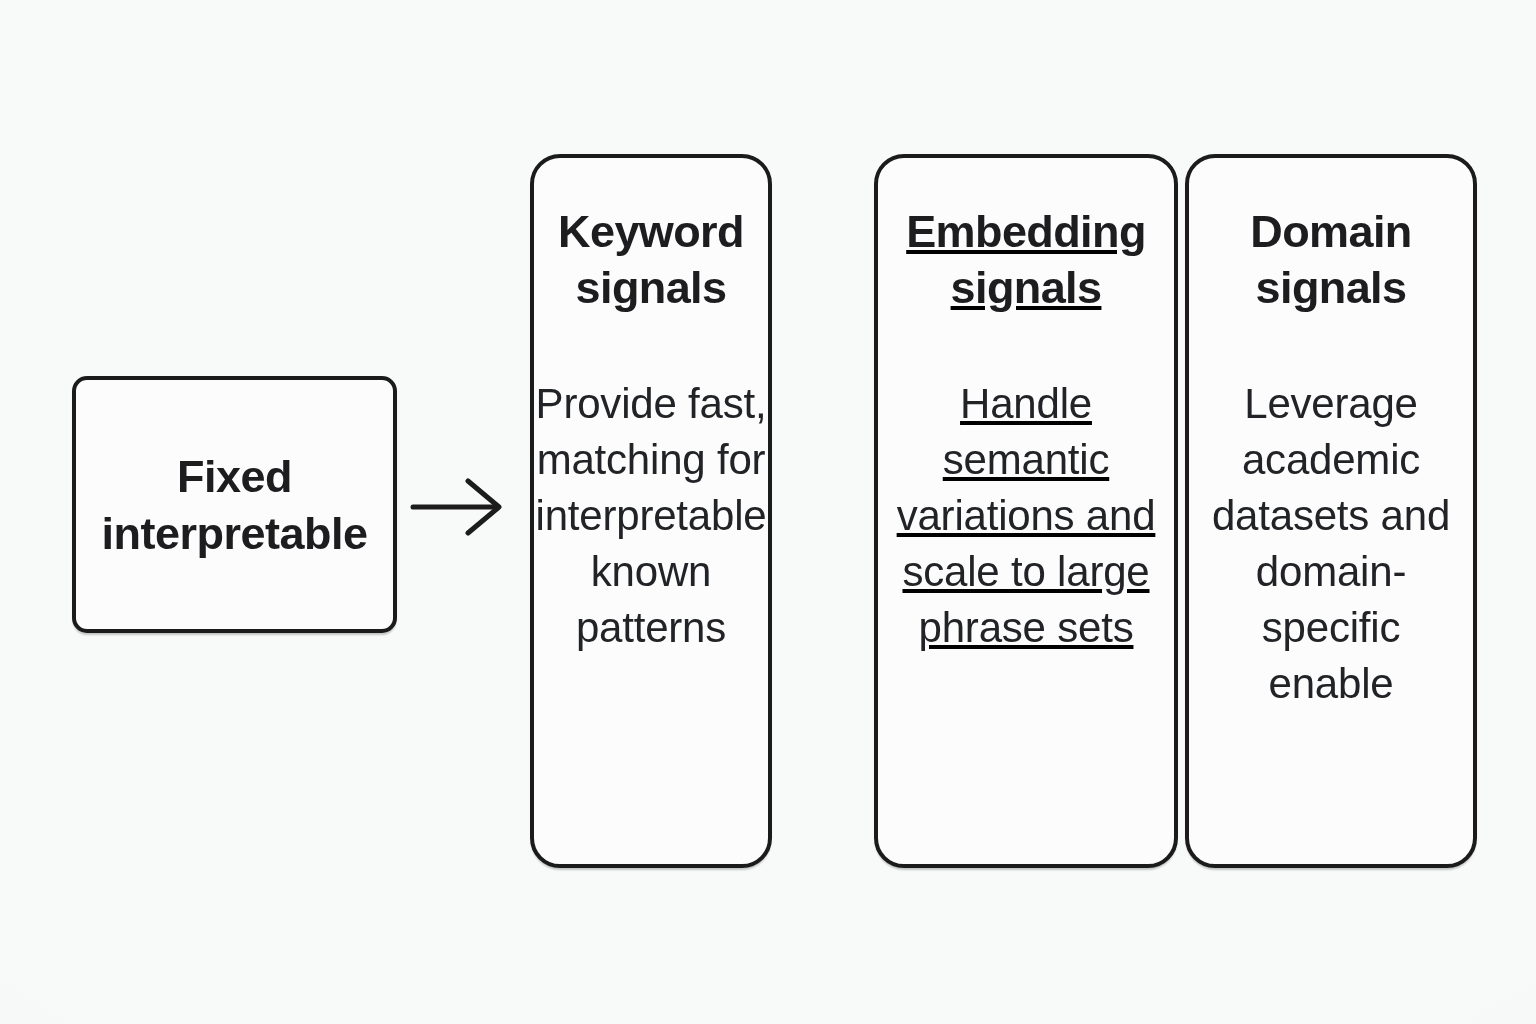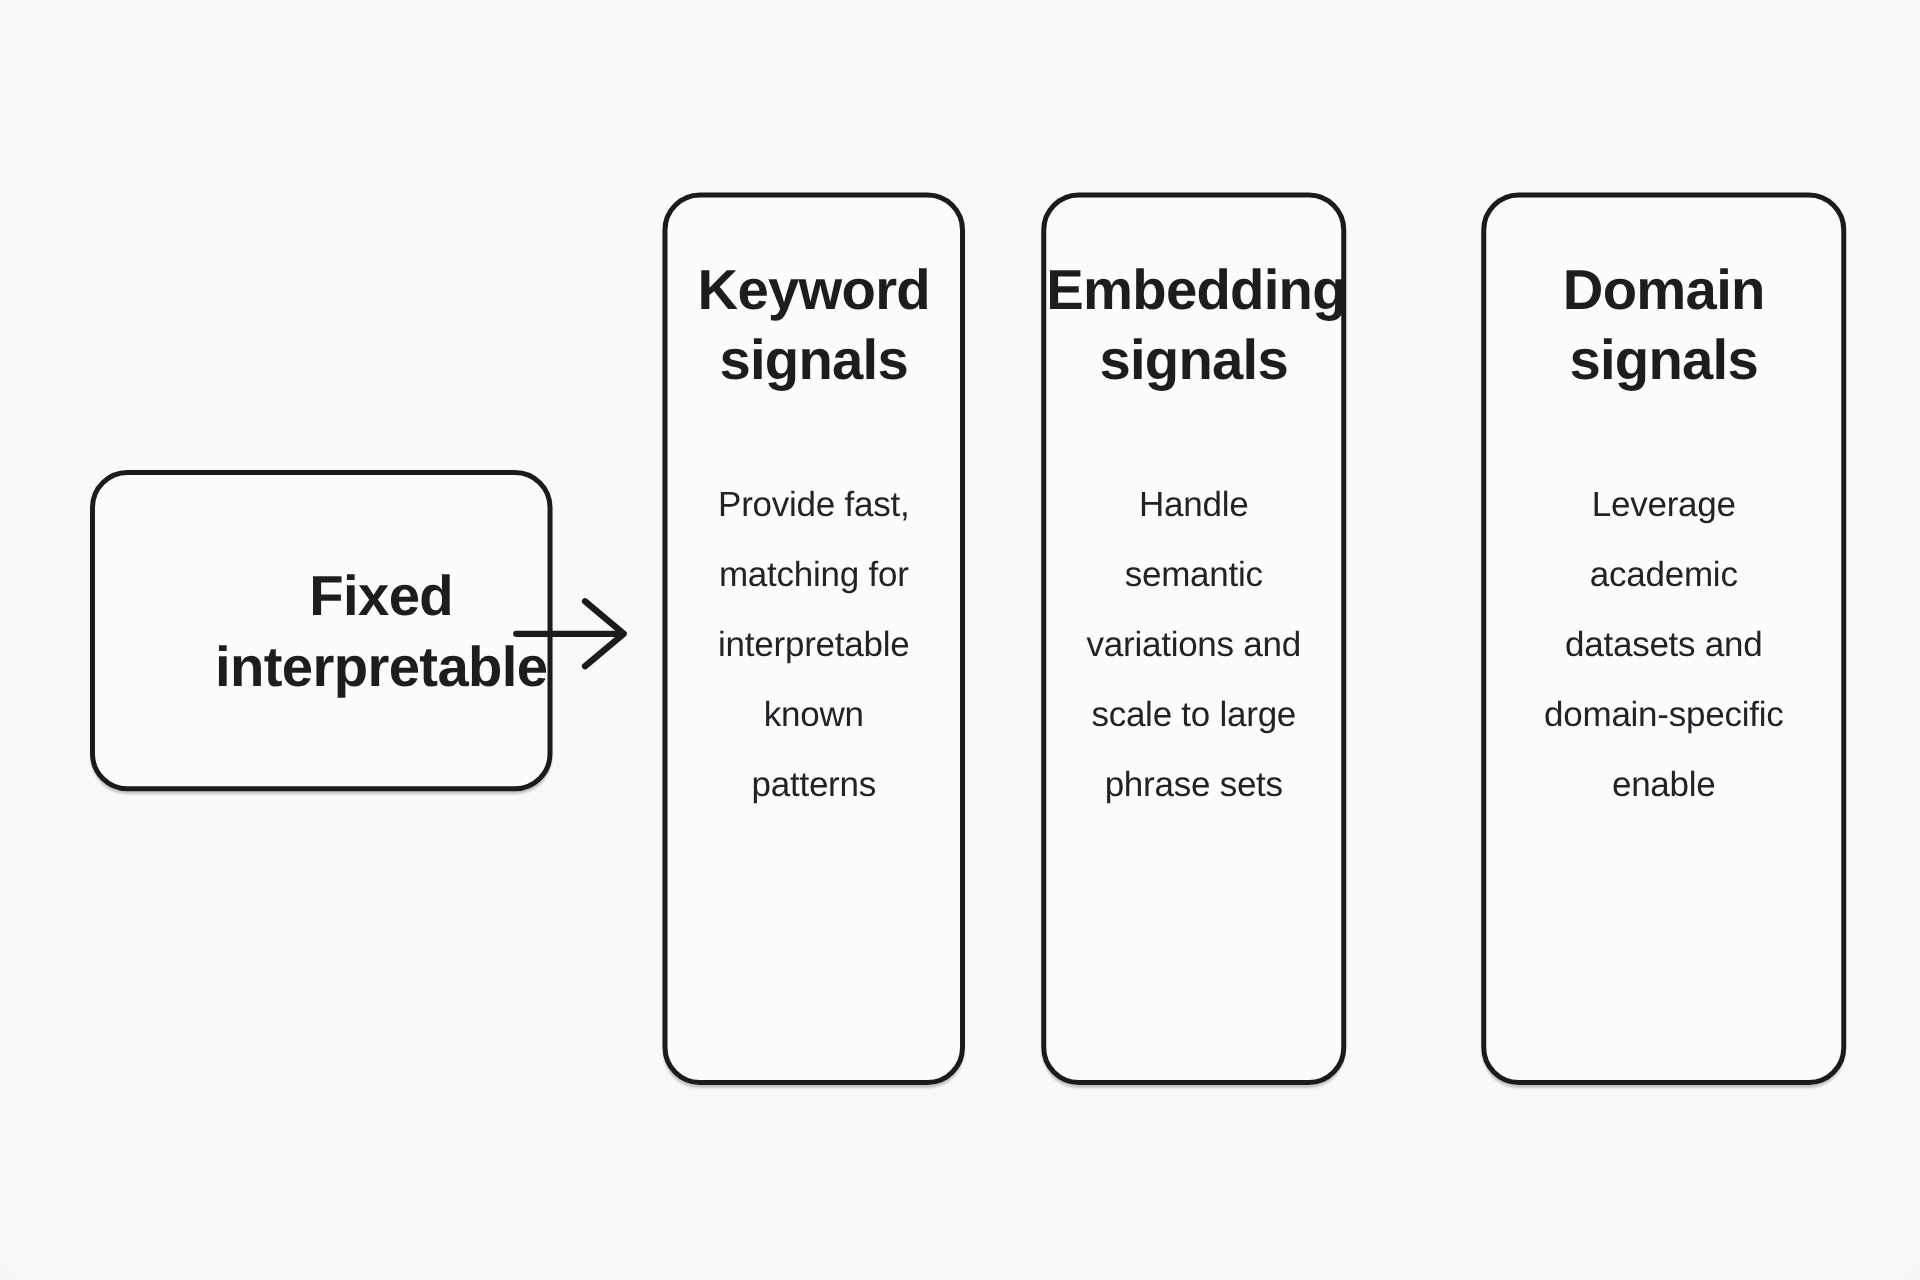--- a/index.html
+++ b/index.html
@@ -24,53 +24,53 @@
   .node-box{
     position:absolute;
     box-sizing:border-box;
     background:var(--card);
     border:4px solid var(--border);
     border-radius:30px;
     box-shadow:0 3px 2px -1px rgba(0,0,0,0.22);
   }
   .source{
     left:72px; top:376px;
-    width:370px; height:257px;
-    display:flex; align-items:center; justify-content:flex-end;
+    width:325px; height:257px;
+    display:flex; align-items:center; justify-content:center;border-radius:15px;
   }
   .source-label{
     font-size:45px; font-weight:700;
     line-height:57px; letter-spacing:-0.5px;
     color:var(--text); text-align:center;
   }
   .arrow{
     position:absolute;
     left:405px; top:469px;
     width:106px; height:76px;
   }
   .arrow path{
     stroke:#1c1c1c; stroke-width:5; fill:none;
     stroke-linecap:round; stroke-linejoin:round;
   }
   .card{
     top:154px; height:714px;
     text-align:center;
   }
   .card-0{ left:530px;  width:242px; }
-  .card-1{ left:833px;  width:244px; }
+  .card-1{ left:874px;  width:304px;text-decoration:underline; }
   .card-2{ left:1185px; width:292px; }
   .card-title{
     margin:46px 0 0; padding:0;
     font-size:45px; font-weight:700;
     line-height:56px; letter-spacing:-0.6px;
     color:var(--text);
   }
   .card-body{
     margin:60px 0 0; padding:0;
-    font-size:28px; font-weight:400;
+    font-size:42px; font-weight:400;
     line-height:56px; letter-spacing:-0.2px;
     color:var(--body-text);
   }
   .line{ display:block; }
 </style>
 </head>
 <body>
 
 <div class="stage">
 

